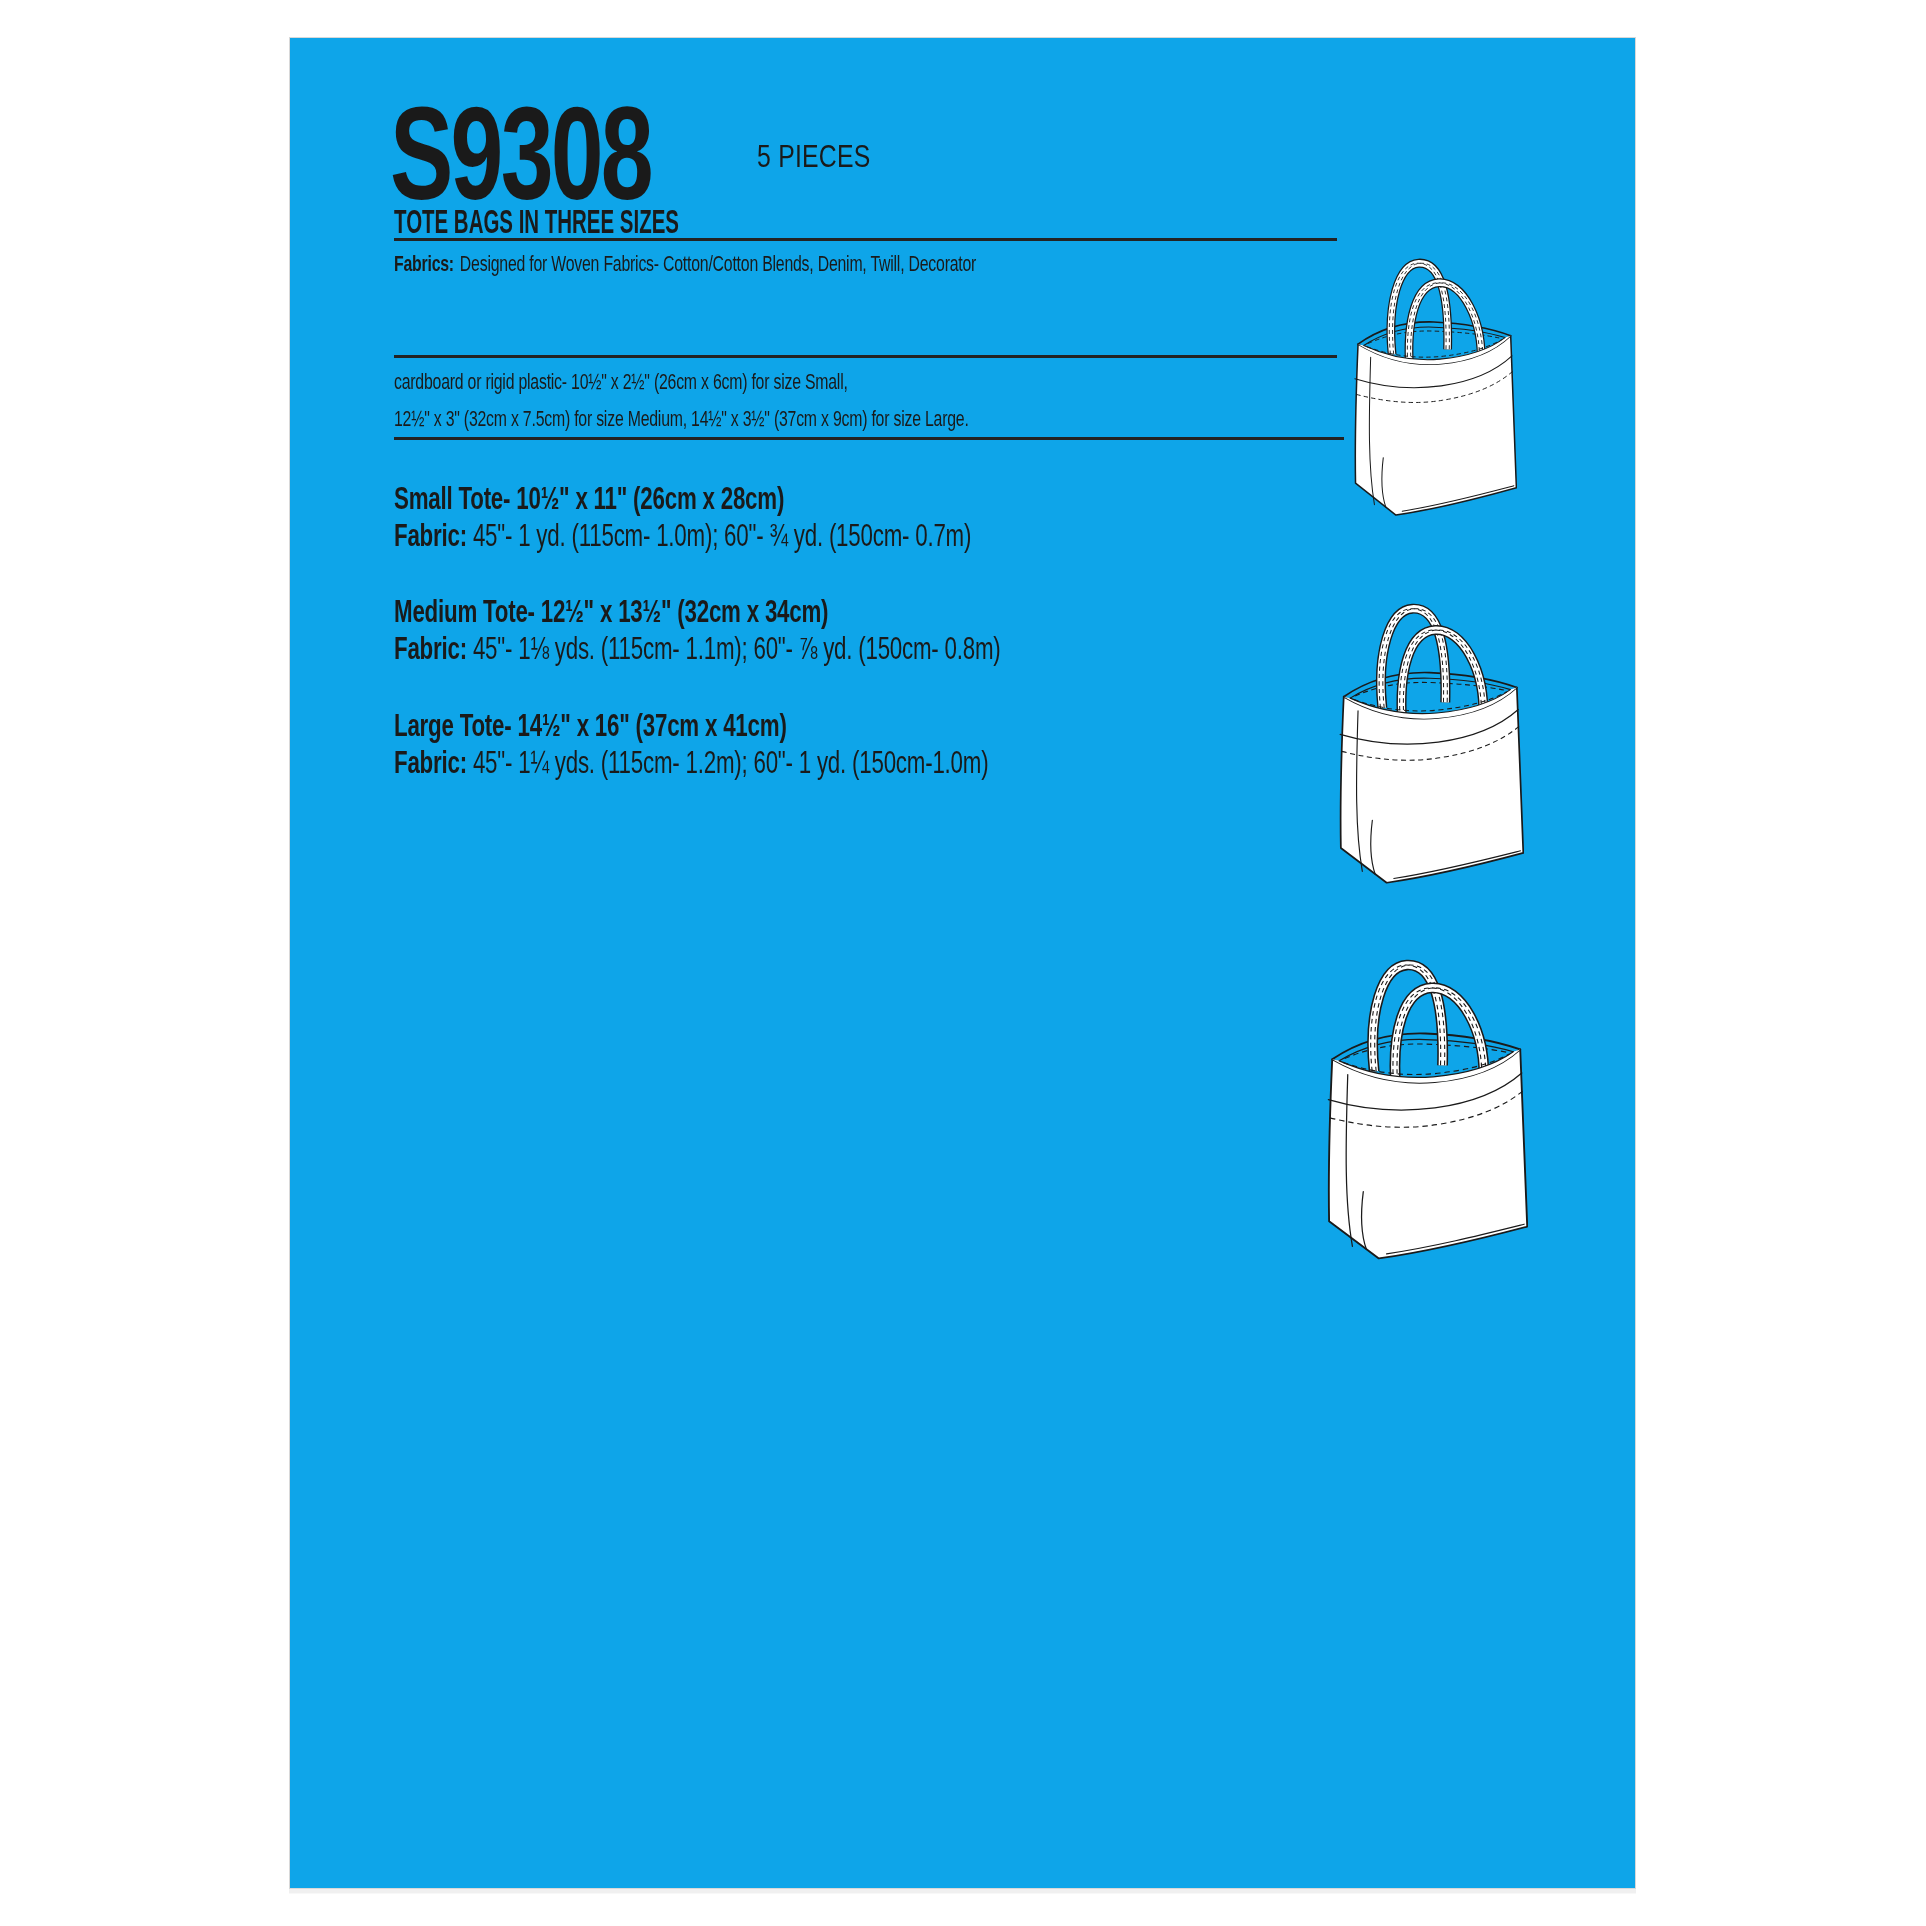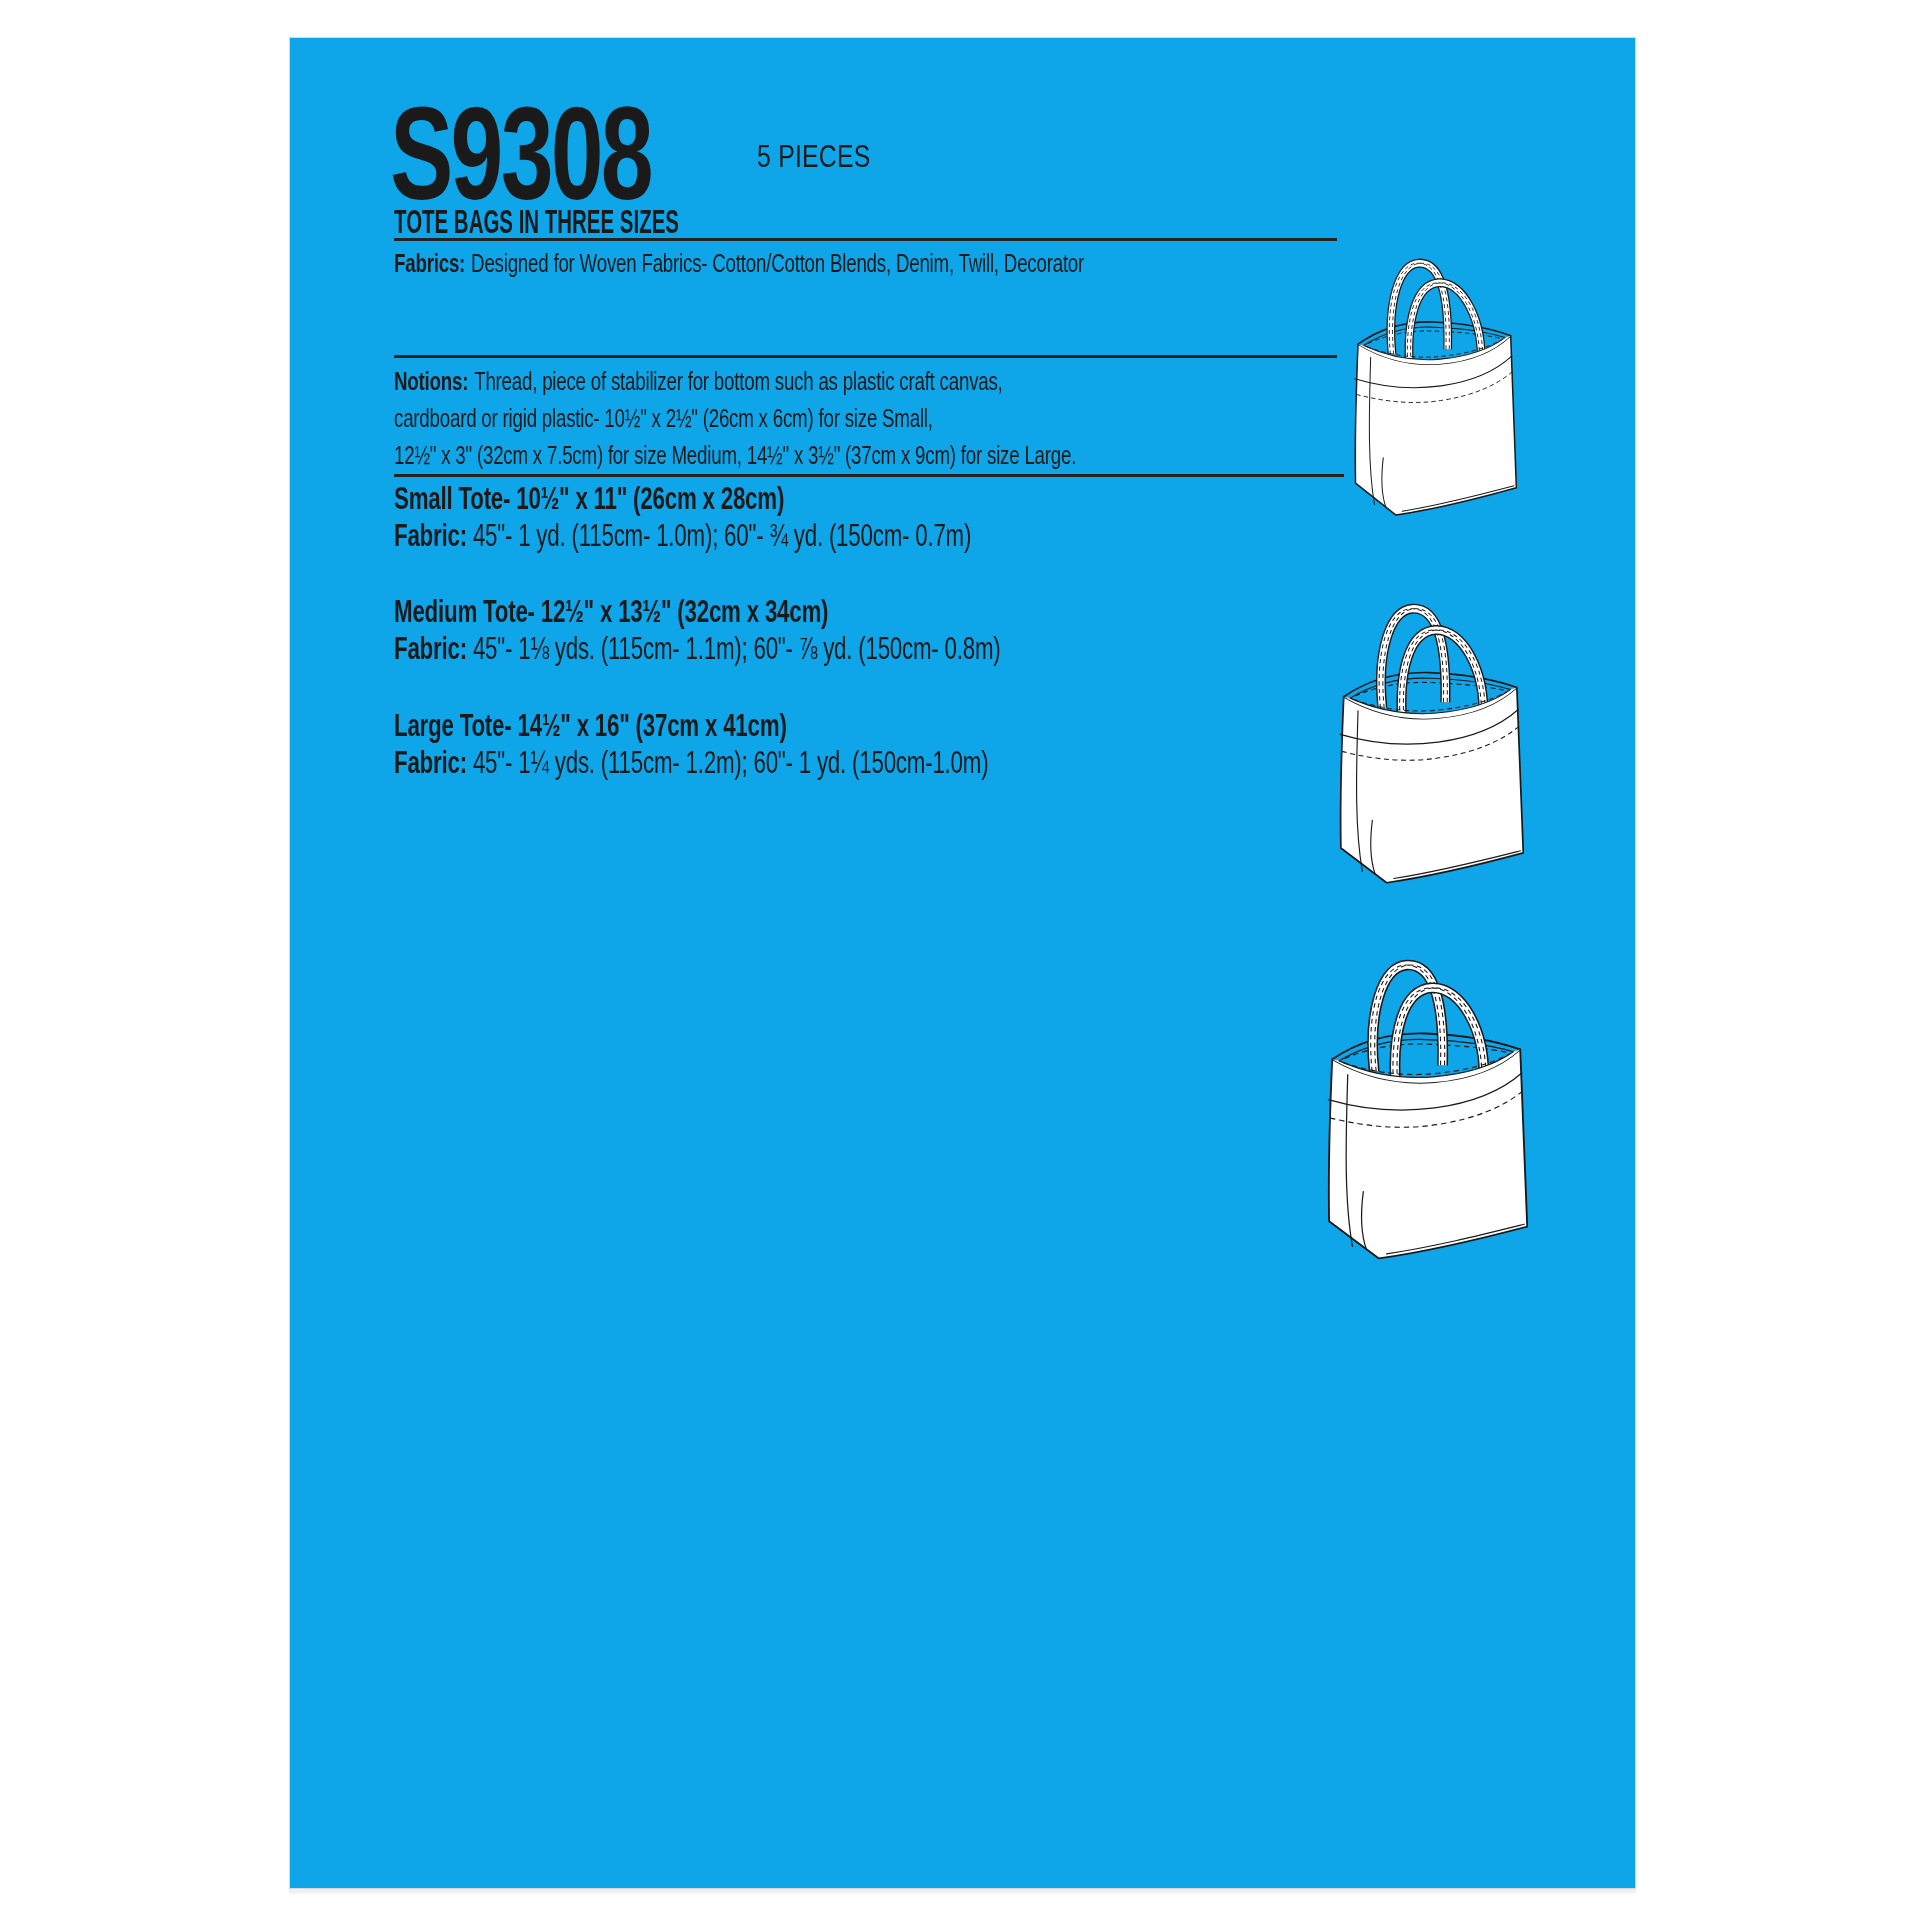--- a/index.html
+++ b/index.html
@@ -46,21 +46,21 @@
     font-size:33px;font-weight:bold;line-height:1.2;
     transform:scaleX(0.62);transform-origin:0 0;
     white-space:nowrap;
   }
   .rule{
     position:absolute;left:104px;width:943px;height:3.2px;
     background:#232323;
   }
   .para{
     position:absolute;left:104px;
-    font-size:26px;
+    font-size:22px;
   }
   .para .line{height:37px;line-height:37px;}
   .underlined{
     width:950px;
     border-bottom:3.2px solid #232323;
   }
   .size-block{
     position:absolute;left:104px;
     font-size:31px;
   }
@@ -136,23 +136,20 @@
   <div class="para" style="top:207px;">
     <div class="line">
       <span class="cx"><span class="lbl">Fabrics:</span><span>Designed for Woven Fabrics- Cotton/Cotton Blends, Denim, Twill, Decorator</span></span>
     </div>
   </div>
 
   <div class="rule" style="top:317px;"></div>
 
   <div class="para" style="top:325px;">
     <div class="line">
-      <span class="cx"><span class="lbl">Notions:</span><span>Thread, piece of stabilizer for bottom such as plastic craft canvas,</span></span>
-    </div>
-    <div class="line">
       <span class="cx">cardboard or rigid plastic- 10½" x 2½" (26cm x 6cm) for size Small,</span>
     </div>
     <div class="line underlined">
       <span class="cx">12½" x 3" (32cm x 7.5cm) for size Medium, 14½" x 3½" (37cm x 9cm) for size Large.</span>
     </div>
   </div>
 
   <div class="size-block" style="top:442px;">
     <div class="line b">
       <span class="cx">Small Tote- 10½" x 11" (26cm x 28cm)</span>

